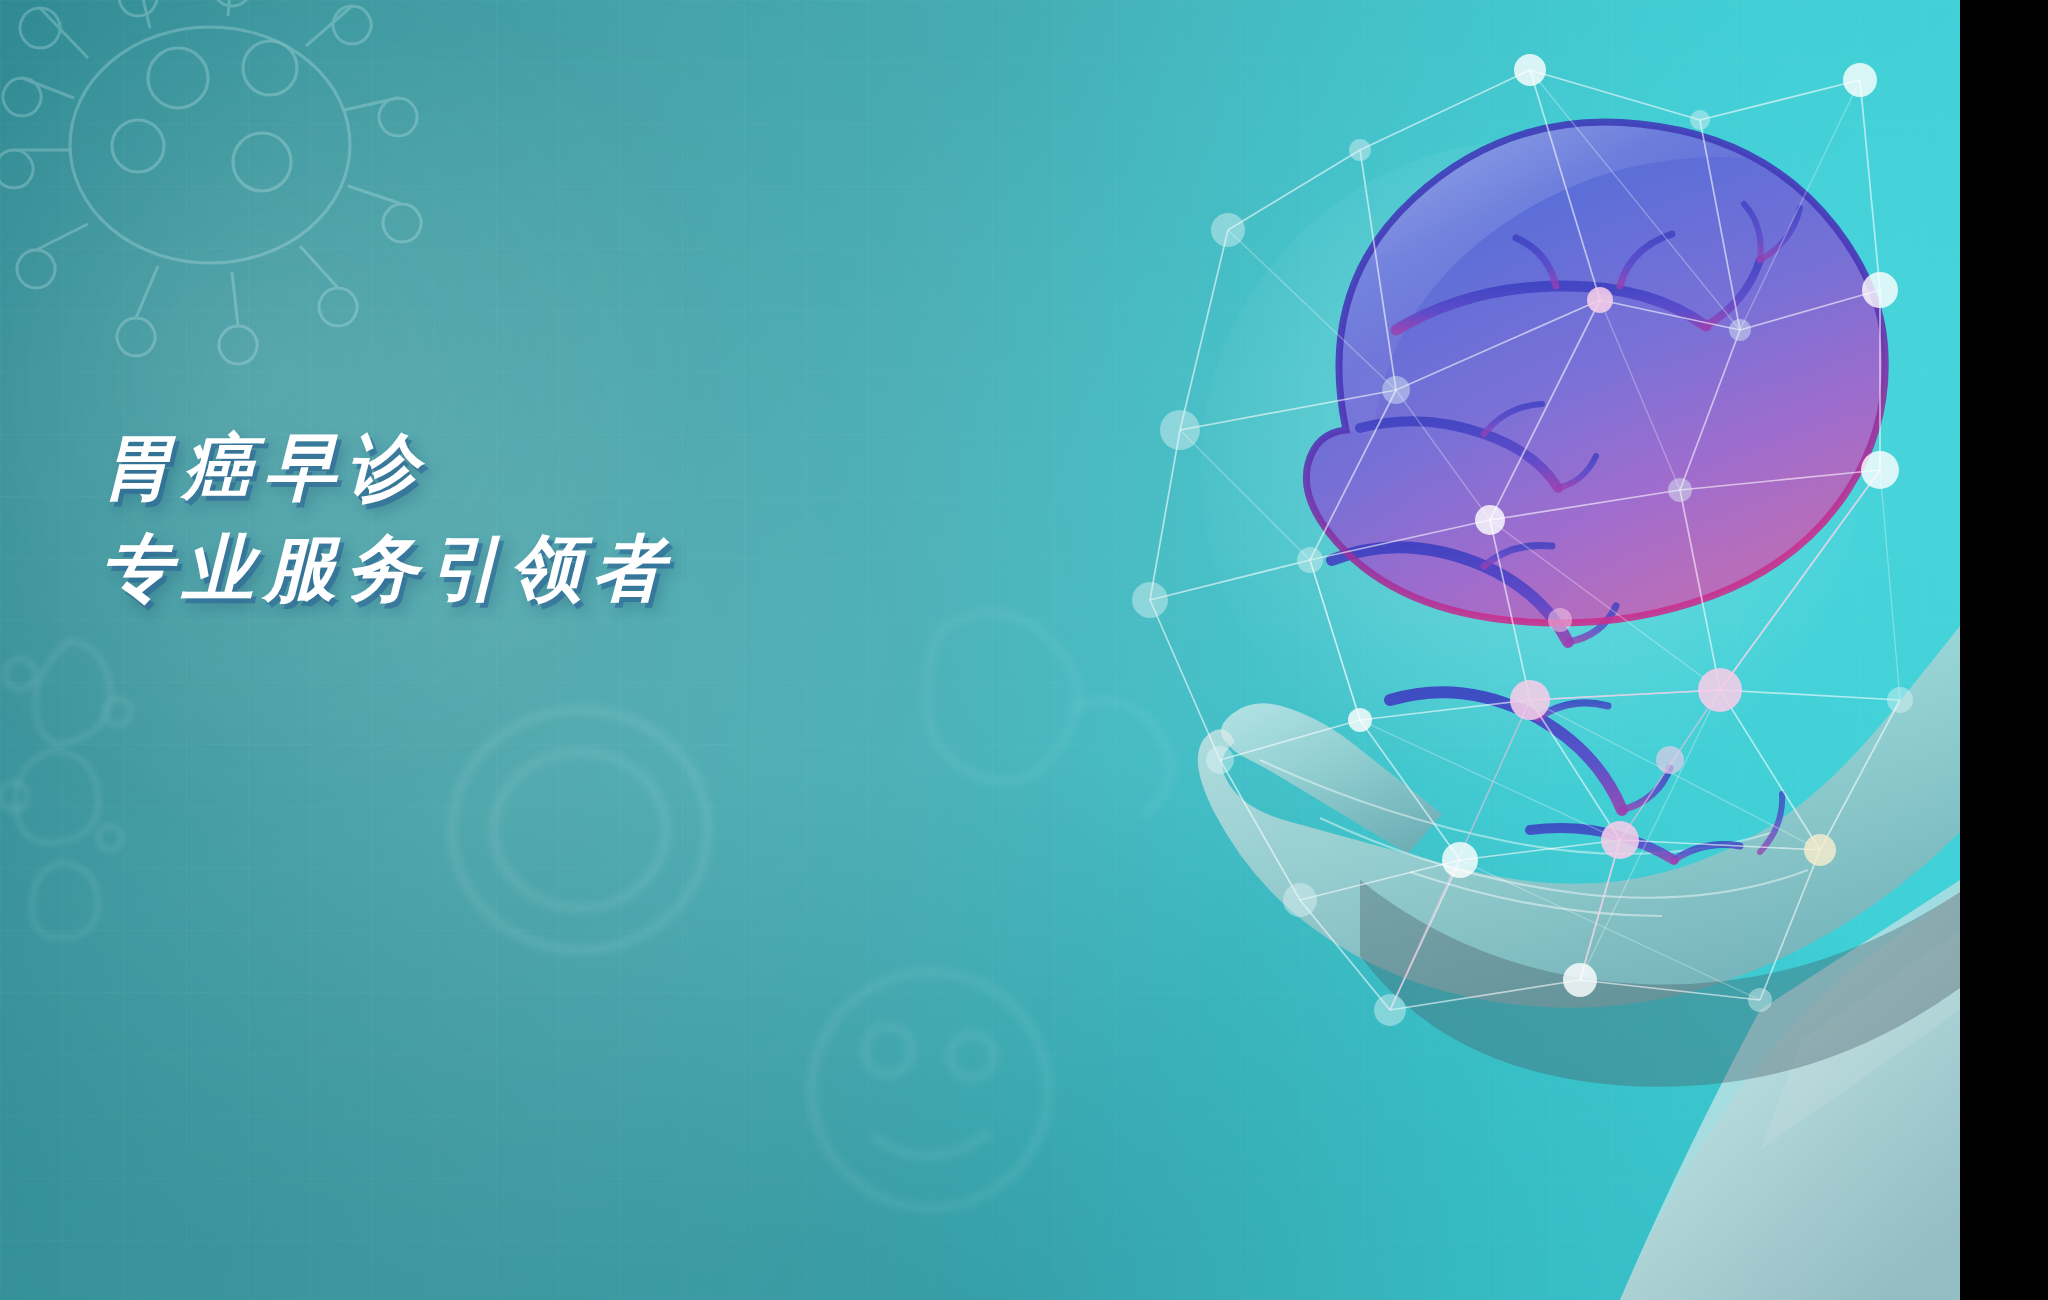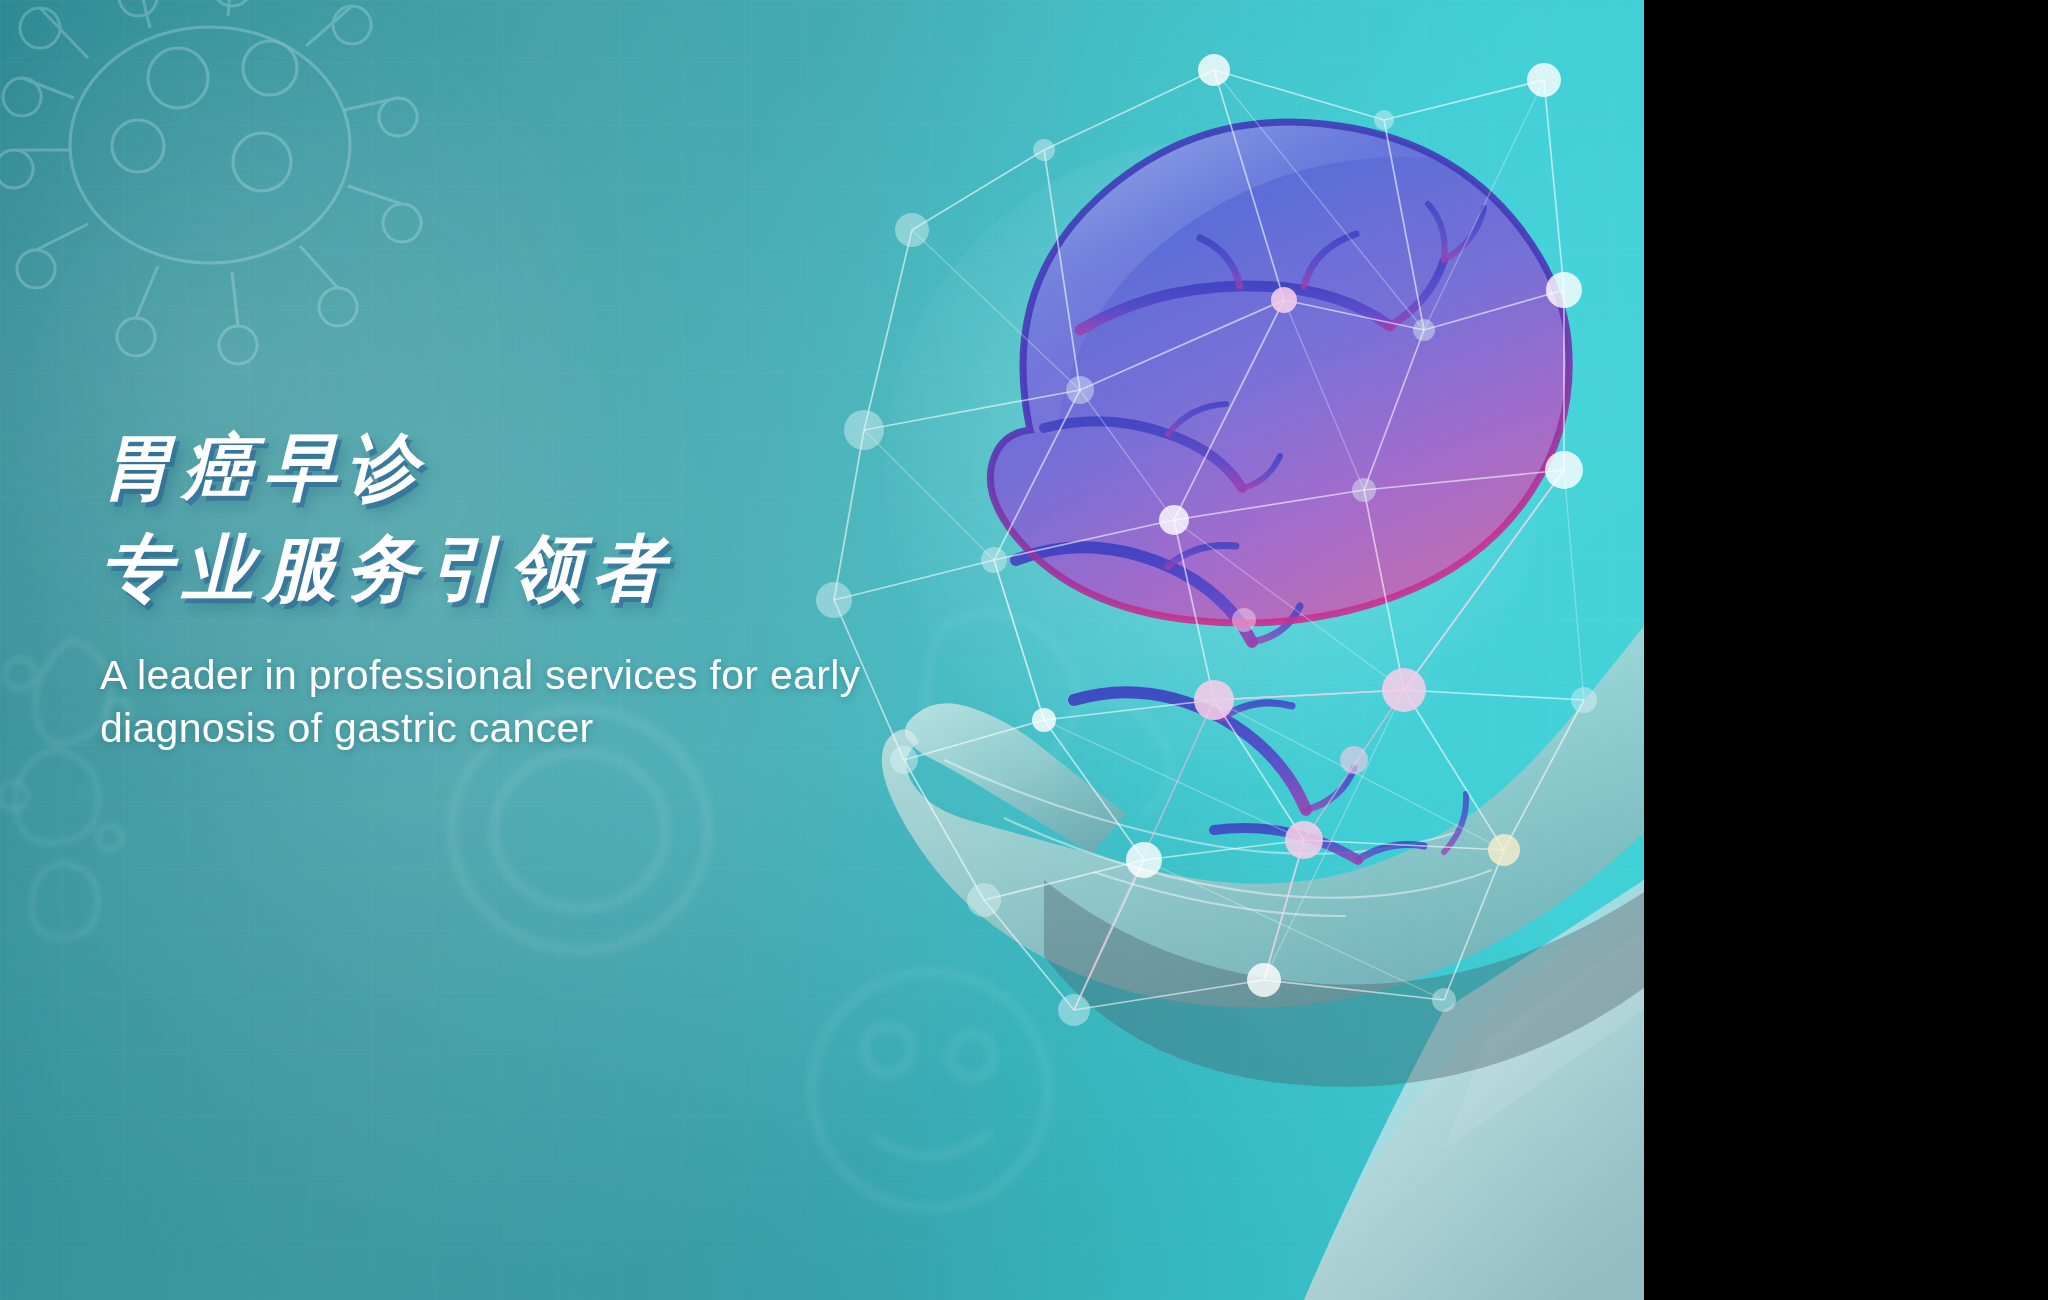--- a/index.html
+++ b/index.html
@@ -1,21 +1,21 @@
 <!DOCTYPE html>
 <html><head>
 <meta charset="utf-8">
 <title>Banner</title>
 <style>
   html,body{margin:0;padding:0;background:#000;}
   *{box-sizing:border-box;}
 
   #stage{
     position:relative;
-    width:1644px;
+    width:1960px;
     height:1300px;
     overflow:hidden;
     font-family:"Liberation Sans", sans-serif;
     background:#3fa3ab;
   }
 
   
   .bg-base{
     position:absolute; inset:0;
     background:linear-gradient(100deg,
@@ -171,24 +171,20 @@
     <g fill="none" stroke="rgba(245,255,255,.9)" stroke-width="6">
       <ellipse cx="150" cy="140" rx="128" ry="120"></ellipse>
       <ellipse cx="150" cy="140" rx="86" ry="78"></ellipse>
     </g>
   </svg>
 
   <div class="copy">
     <div class="headline">
       <span class="ln ln1">胃癌早诊</span>
       <span class="ln ln2">专业服务引领者</span>
-    </div>
-    <div class="subhead">
-      <span class="sl">A leader in professional services for early</span>
-      <span class="sl">diagnosis of gastric cancer</span>
     </div>
   </div>
 
   <div class="illus">
     <svg viewBox="0 0 900 1300" preserveAspectRatio="xMaxYMid slice">
       <defs>
         <linearGradient id="gStomach" x1="0" y1="0" x2="0.55" y2="1">
           <stop offset="0%" stop-color="#6f7fe0" stop-opacity=".88"></stop>
           <stop offset="28%" stop-color="#5b63d8" stop-opacity=".90"></stop>
           <stop offset="58%" stop-color="#7b63d6" stop-opacity=".88"></stop>

